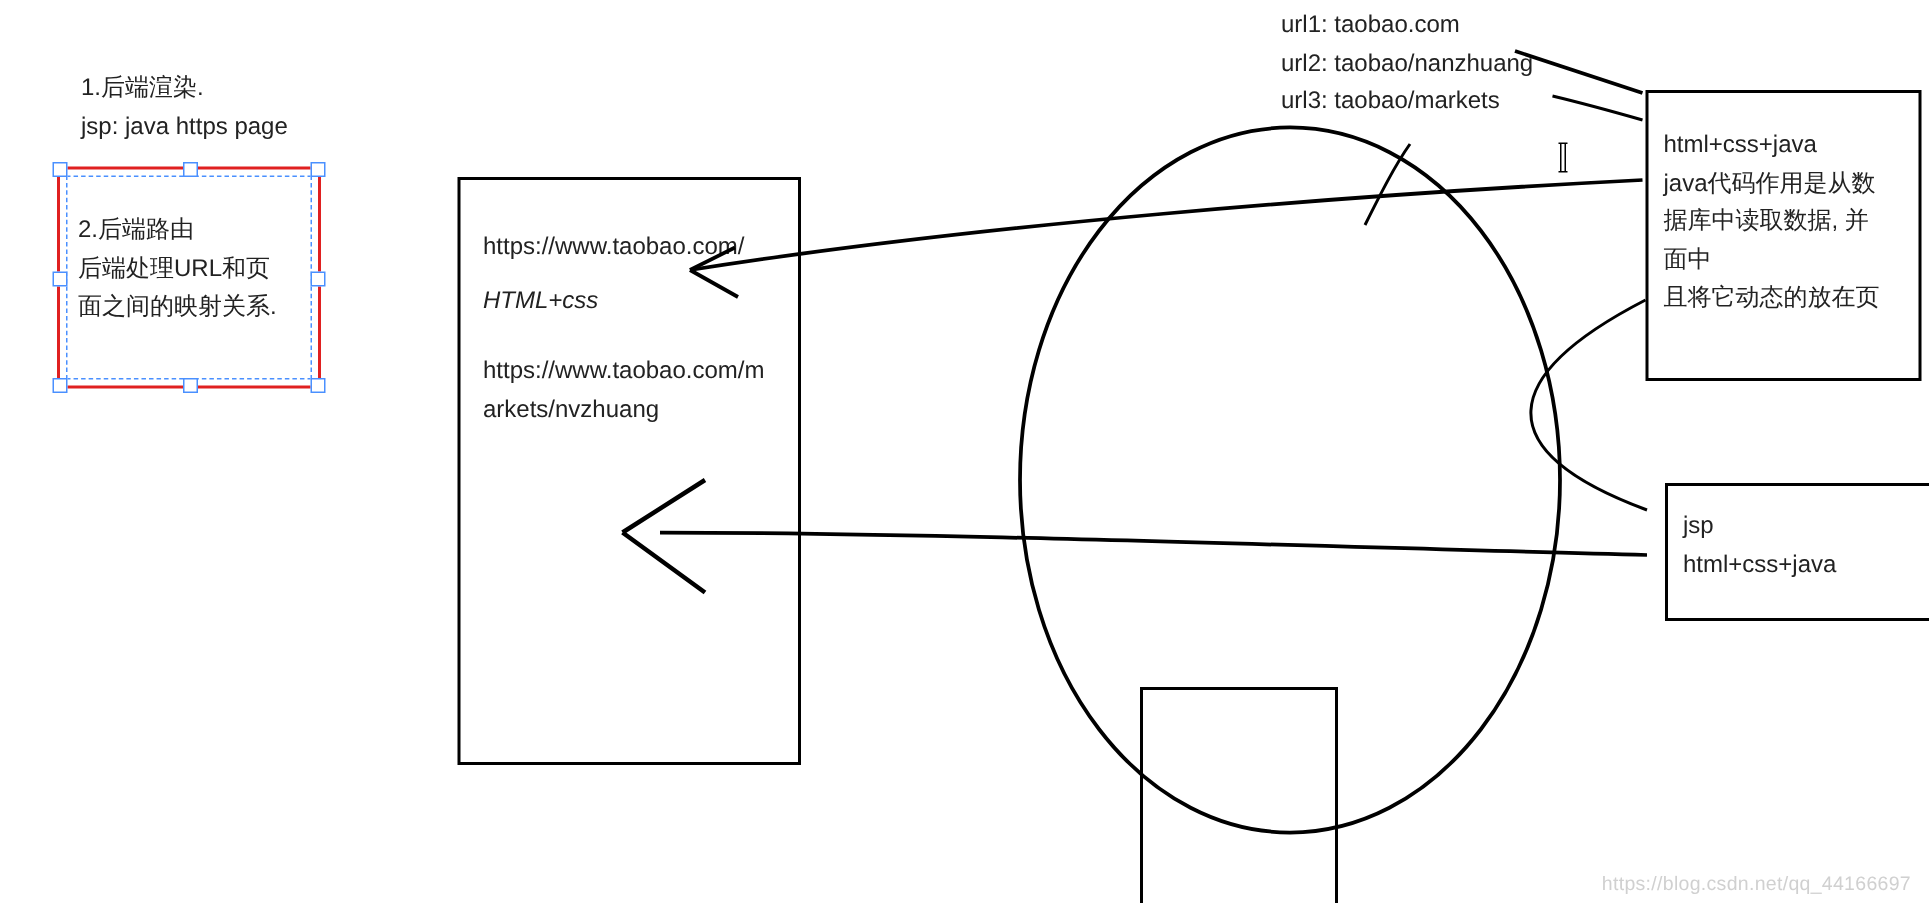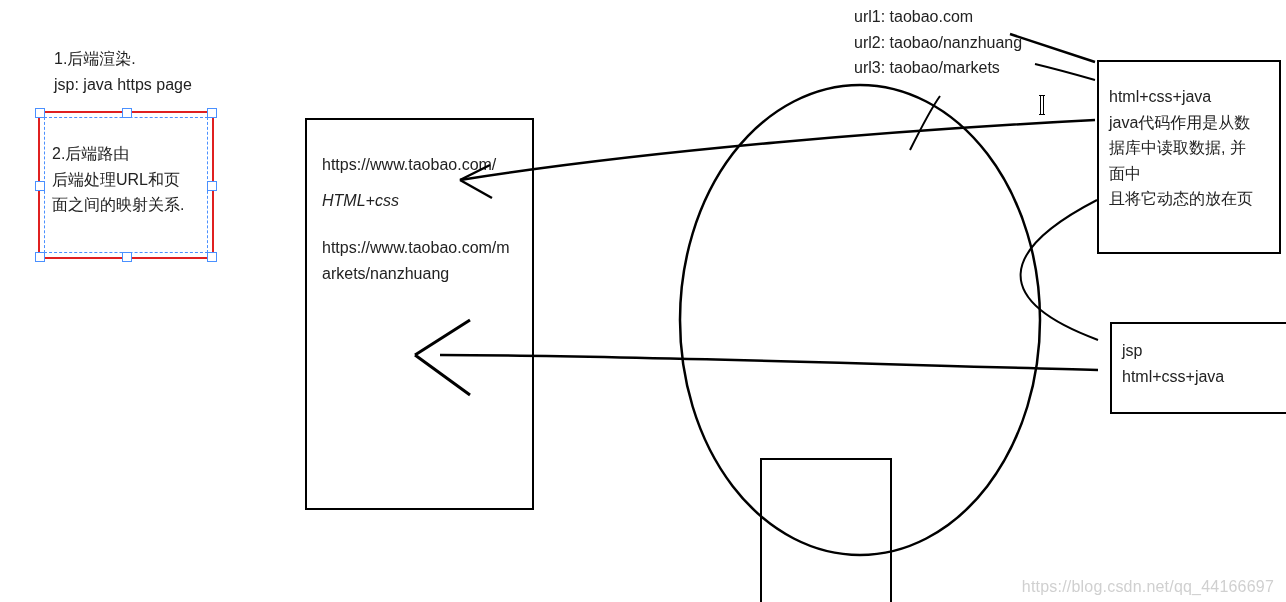--- a/index.html
+++ b/index.html
@@ -42,21 +42,21 @@
   .h-br { bottom: -5px; right: -5px; }
   .h-tm { top: -5px; left: 50%; margin-left: -4px; }
   .h-bm { bottom: -5px; left: 50%; margin-left: -4px; }
   .h-ml { left: -5px; top: 50%; margin-top: -4px; }
   .h-mr { right: -5px; top: 50%; margin-top: -4px; }
   .watermark {
     position: absolute;
     right: 12px;
     bottom: 6px;
     color: #d0d0d0;
-    font-size: 16px;
+    font-size: 13px;
     font-family: Arial, sans-serif;
     letter-spacing: .2px;
   }
   svg.overlay {
     position: absolute;
     top: 0; left: 0;
     width: 1286px;
     height: 602px;
     pointer-events: none;
   }
@@ -100,21 +100,21 @@
     <div>2.后端路由</div>
     <div>后端处理URL和页</div>
     <div>面之间的映射关系.</div>
   </div>
 </div>
 
 <div class="abs box" style="left:305px; top:118px; width:225px; height:388px;">
   <div class="abs textblock" style="left:15px; top:32px; right:15px;">
     <div>https://www.taobao.com/</div>
     <div style="margin-top:10px;font-style:italic;">HTML+css</div>
-    <div style="margin-top:22px; word-break:break-all;">https://www.taobao.com/markets/nanzhuang</div>
+    <div style="margin-top:22px; word-break:break-all;">https://www.taobao.com/markets/nvzhuang</div>
   </div>
 </div>
 
 <div class="abs textblock" style="left:854px; top:4px;">
   <div>url1: taobao.com</div>
   <div>url2: taobao/nanzhuang</div>
   <div>url3: taobao/markets</div>
 </div>
 
 <div class="abs cursor-ibeam" style="left:1040px; top:96px;"></div>

